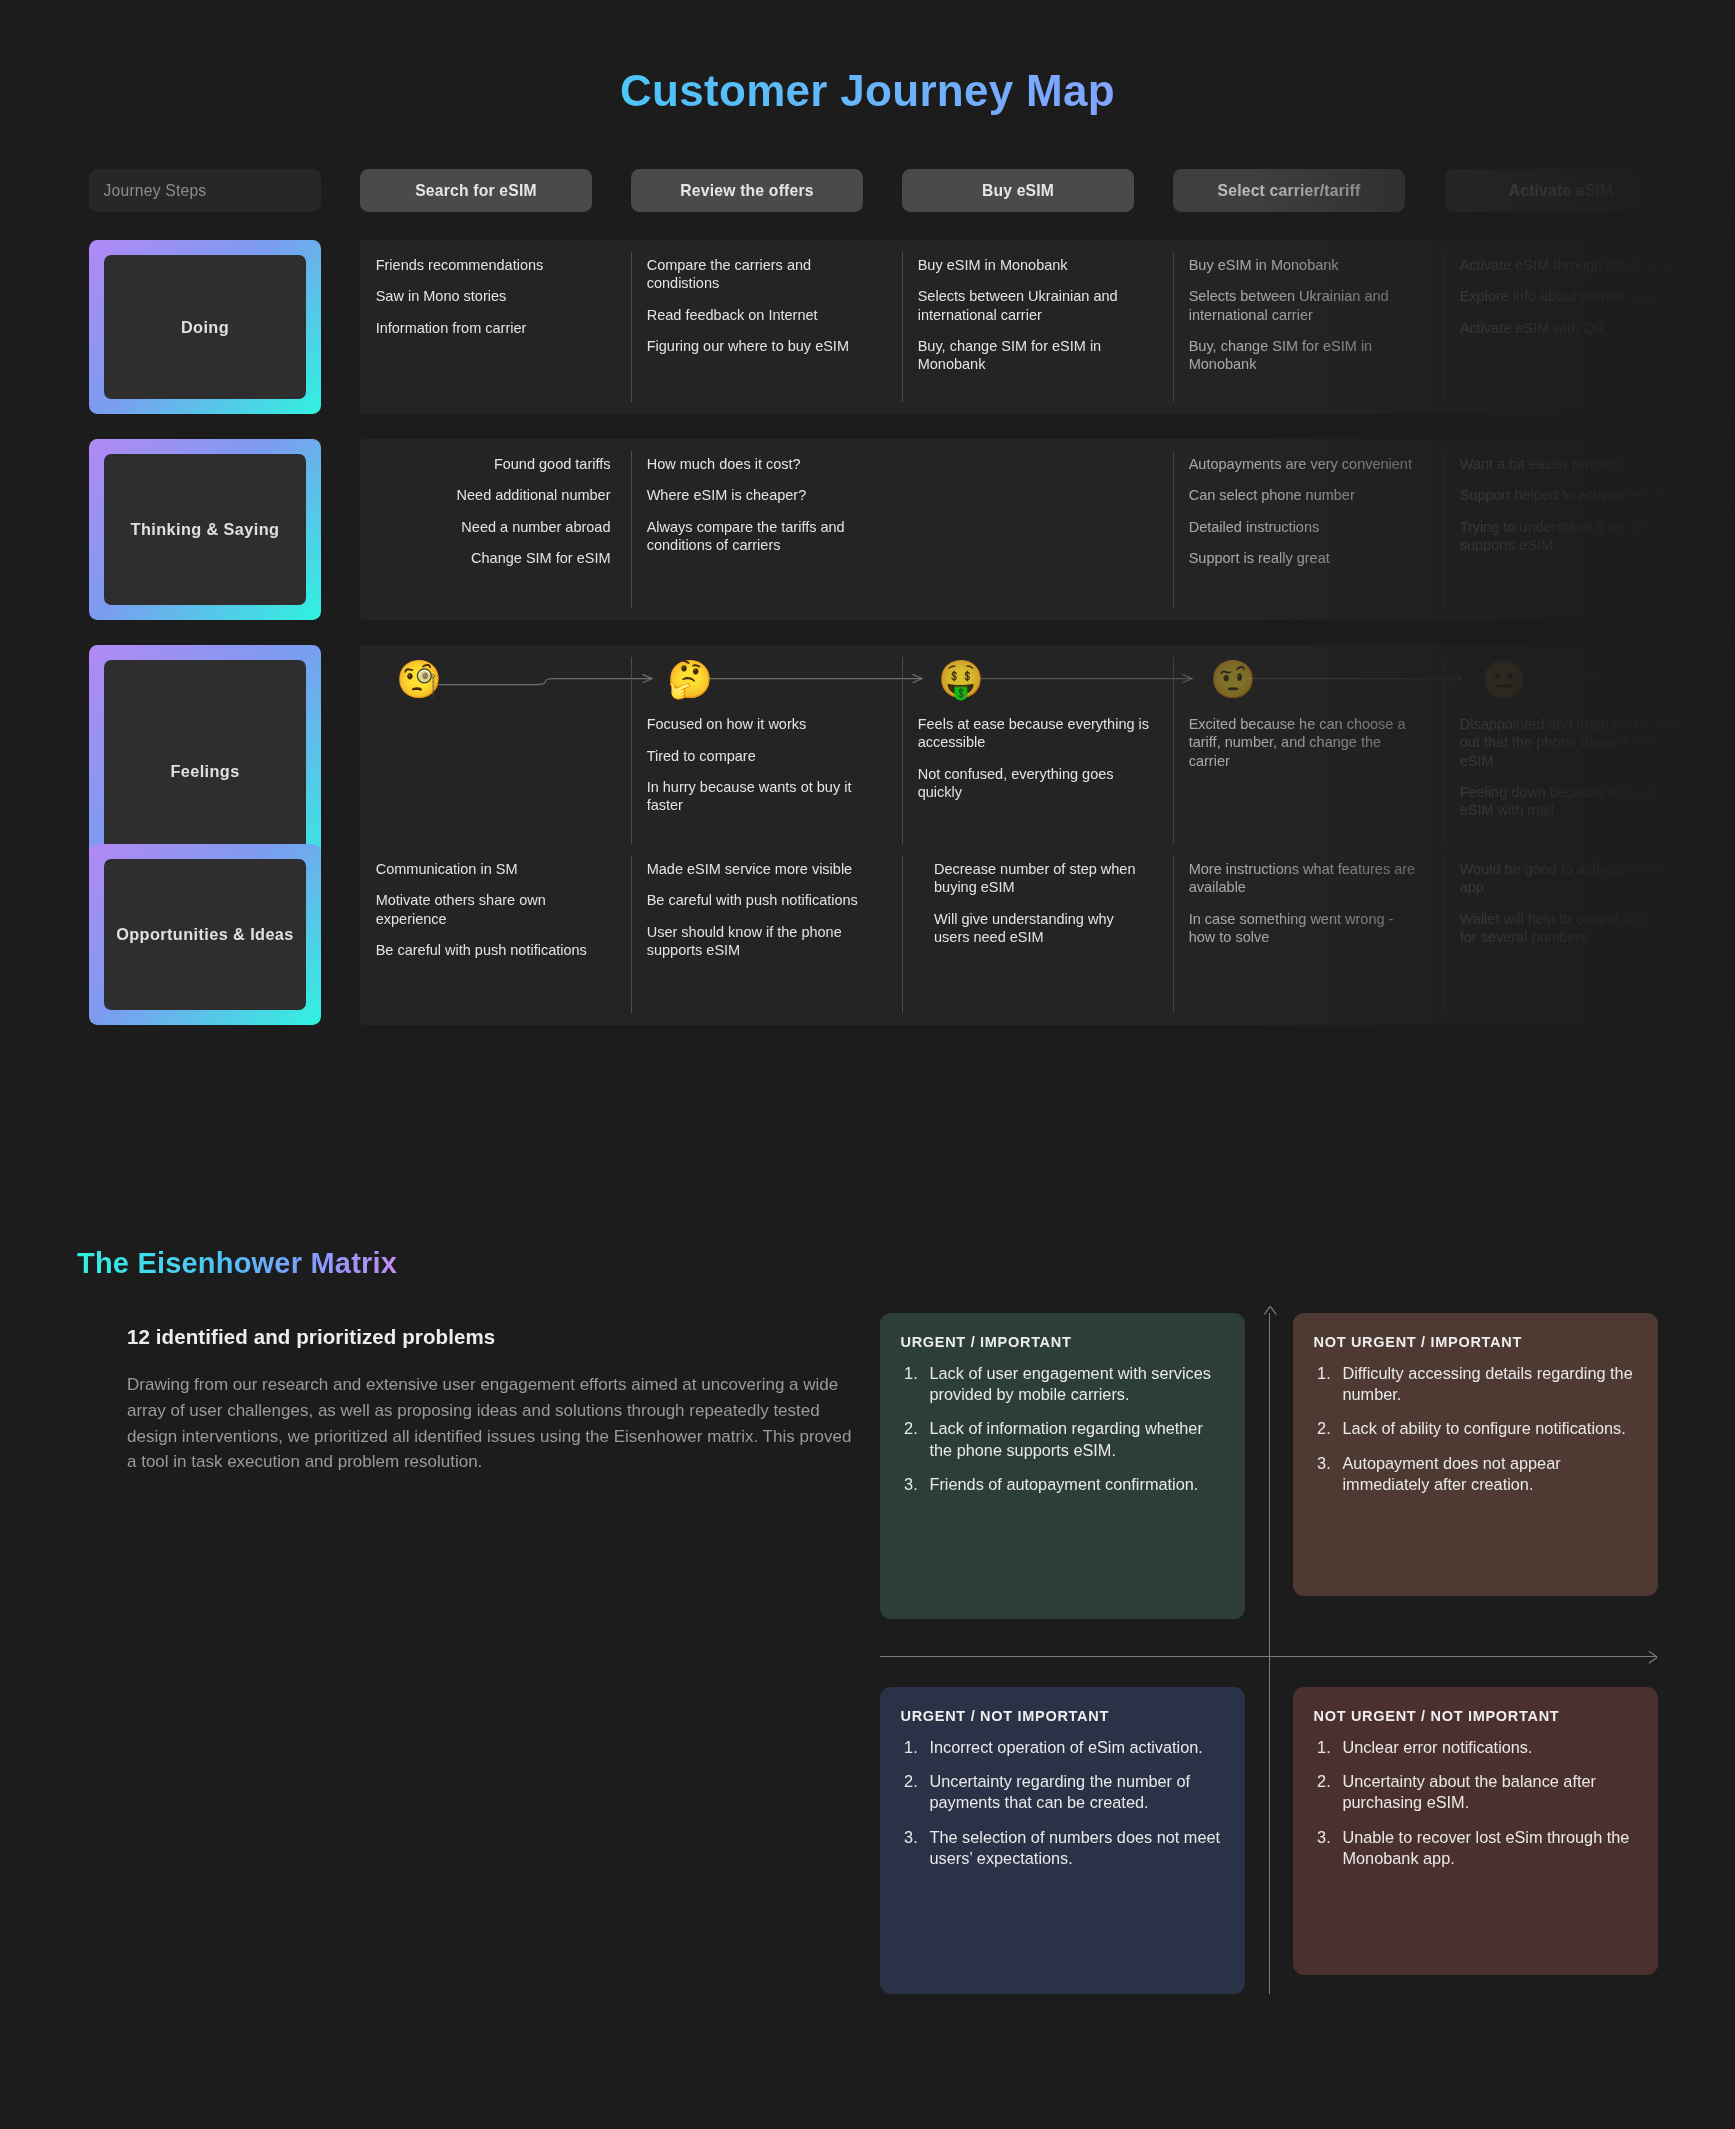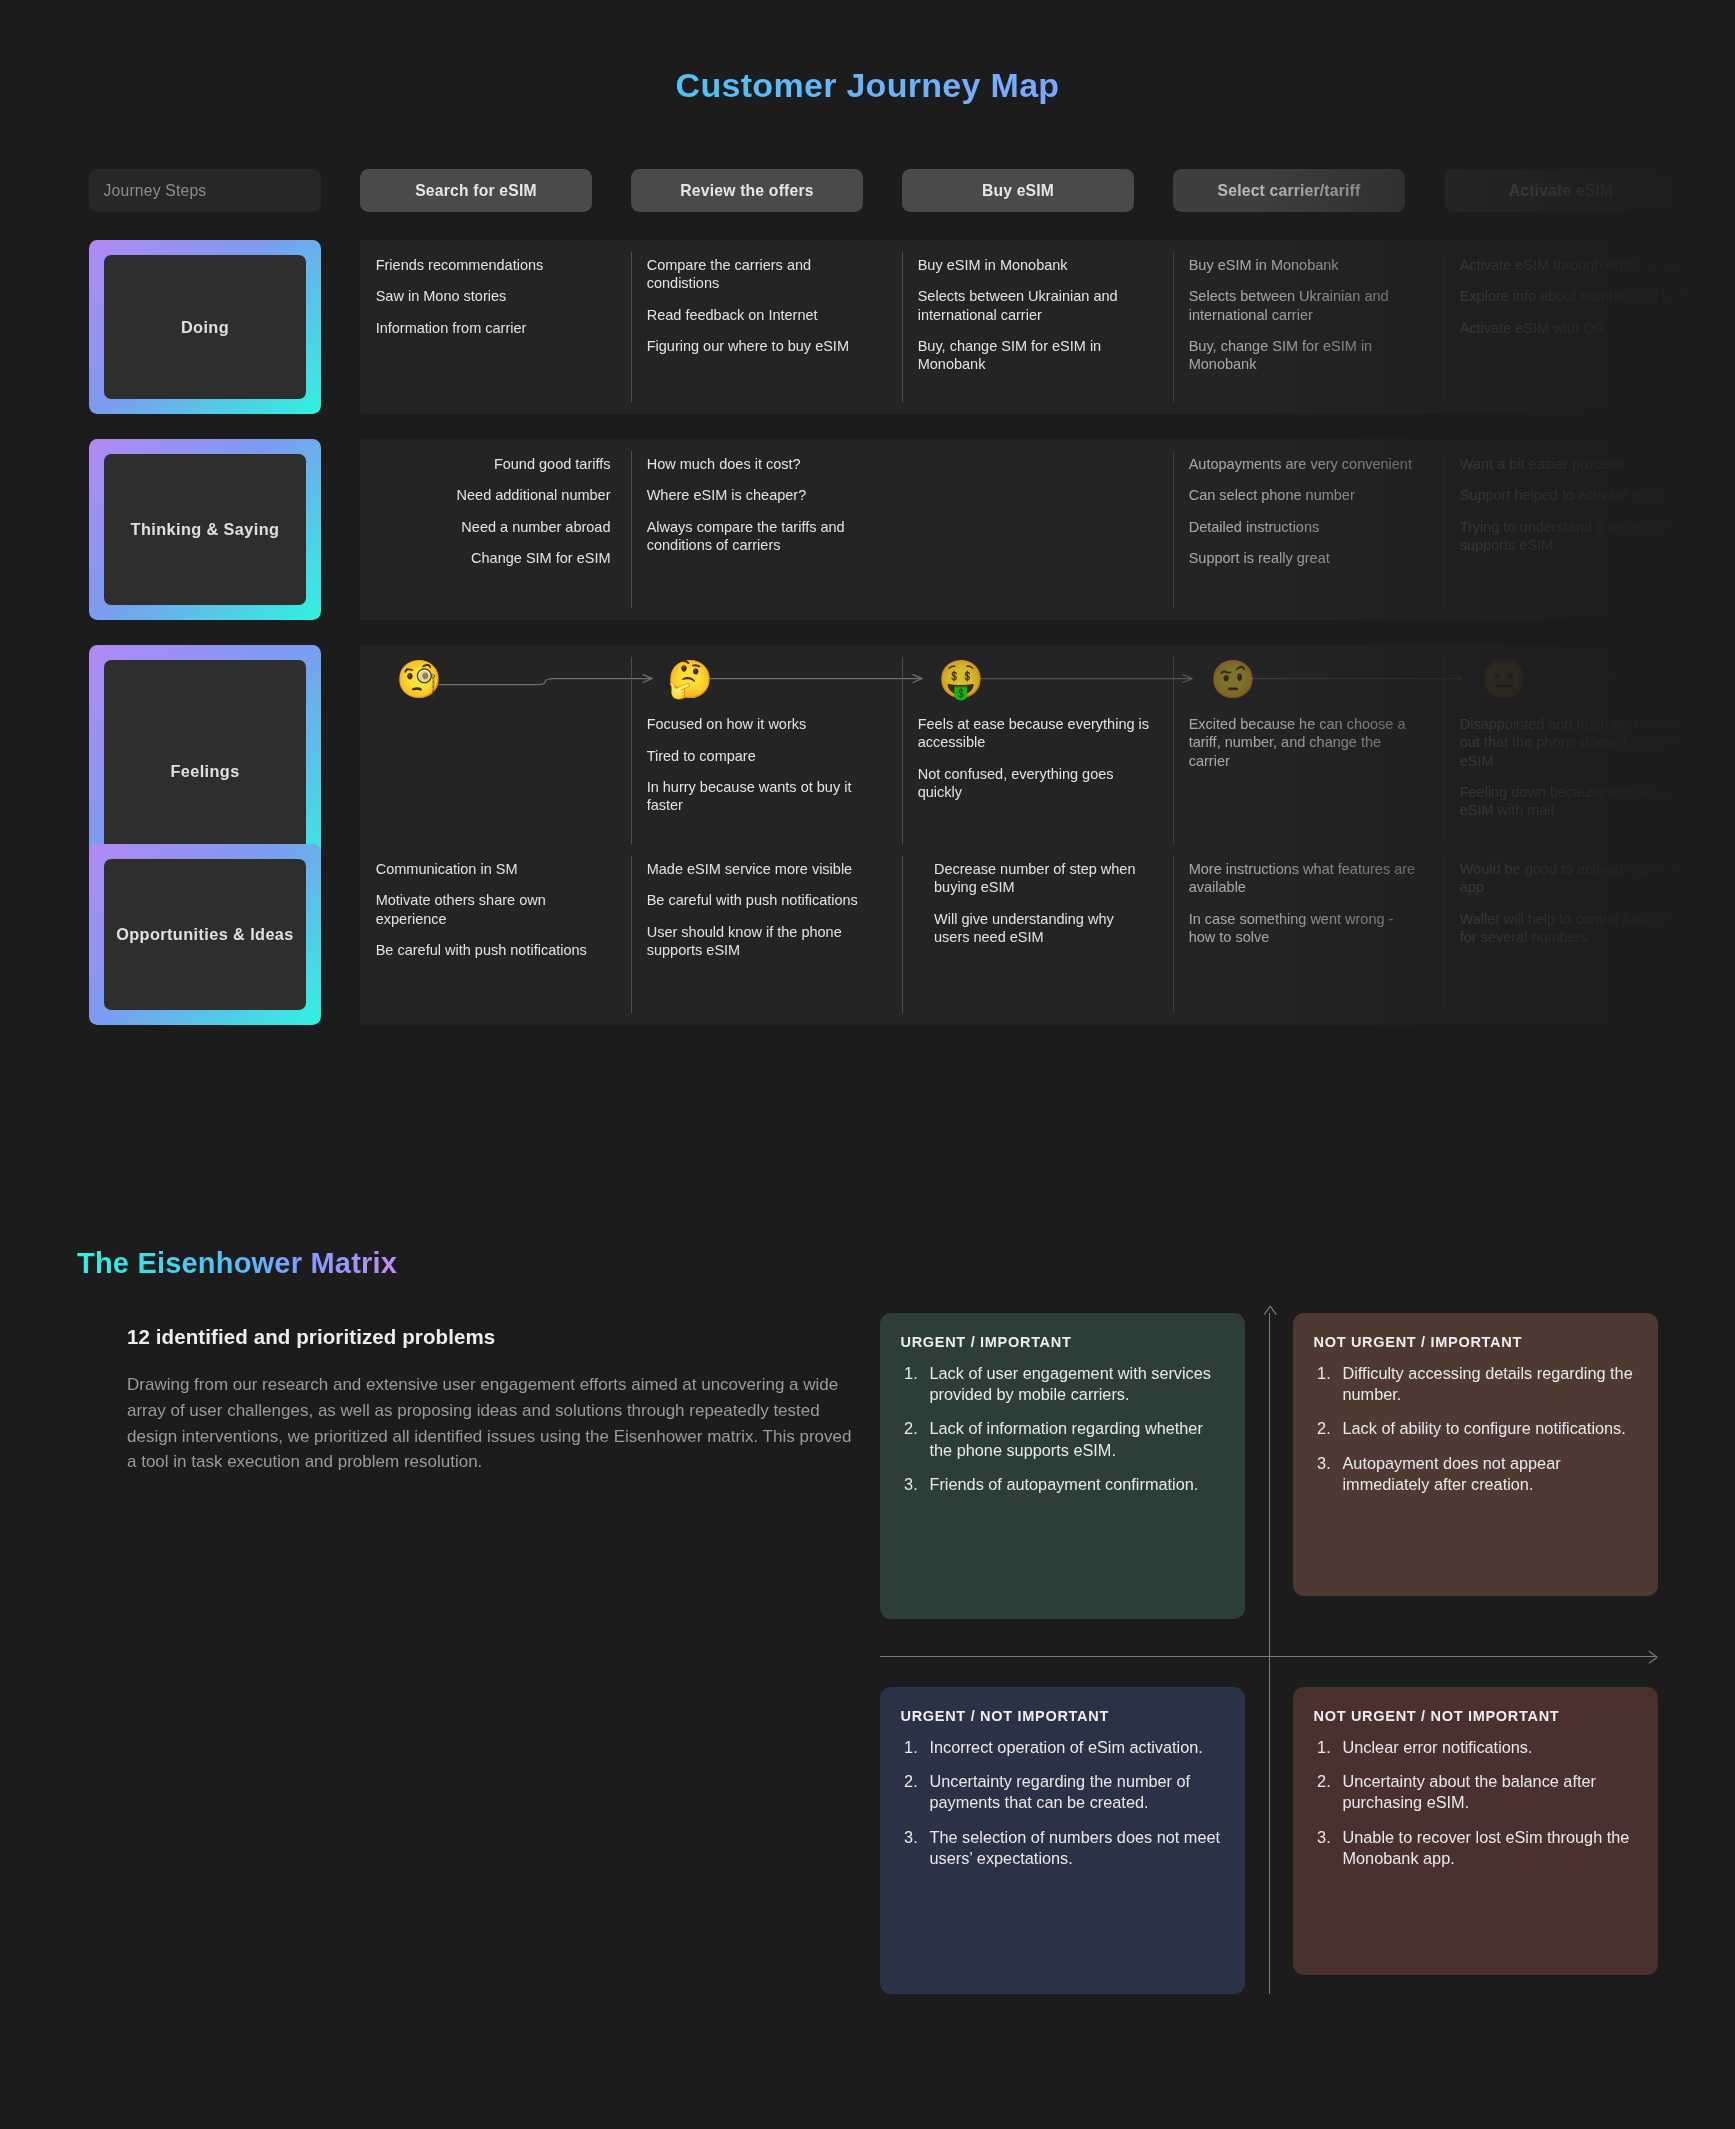--- a/index.html
+++ b/index.html
@@ -8,21 +8,21 @@
     background: #1c1c1c;
     font-family: "Liberation Sans", sans-serif;
     overflow: hidden;
   }
   .page { position: relative; width: 1735px; height: 2129px; }
 
   
   .cjm-title {
     position: absolute; top: 66px; left: 0; width: 1735px;
     text-align: center;
-    font-size: 34px; font-weight: 700; letter-spacing: 0.3px;
+    font-size: 44px; font-weight: 700; letter-spacing: 0.3px;
     background: linear-gradient(90deg,#2ff3e0 0%,#4fc3f7 38%,#7fa6ff 62%,#c48cf0 100%);
     -webkit-background-clip: text; background-clip: text;
     -webkit-text-fill-color: transparent; color: transparent;
   }
 
   
   #cjm { position: absolute; top: 169px; left: 12px; width: 1735px; height: 940px; }
   .row-label-col { position: absolute; left: 77px; width: 232px; }
   .grid-area { position: absolute; left: 348px; top: 0; width: 1387px; }
 

